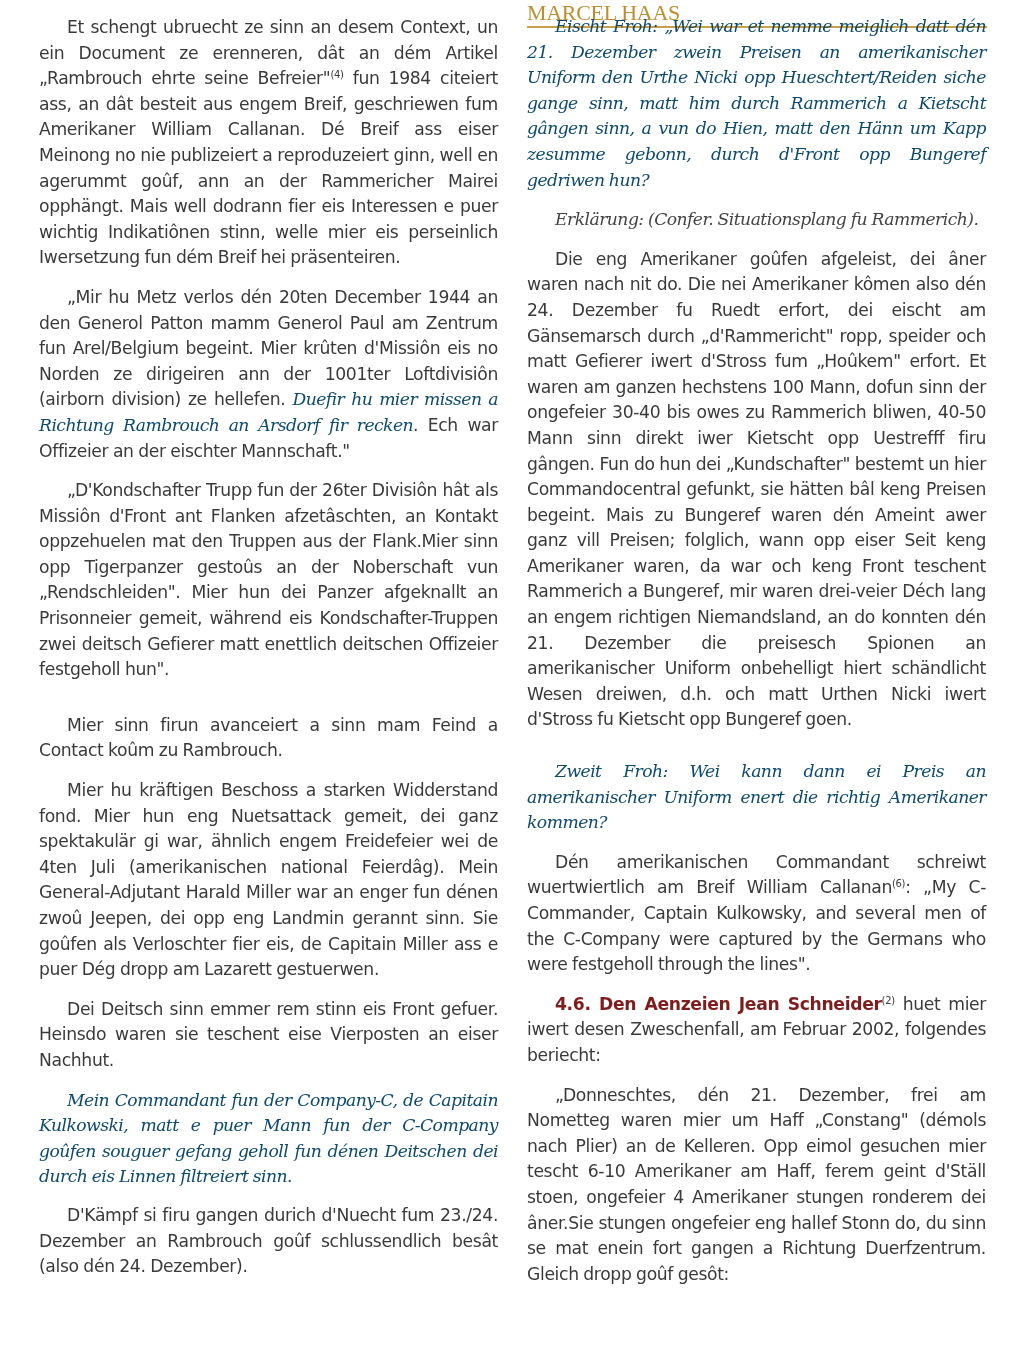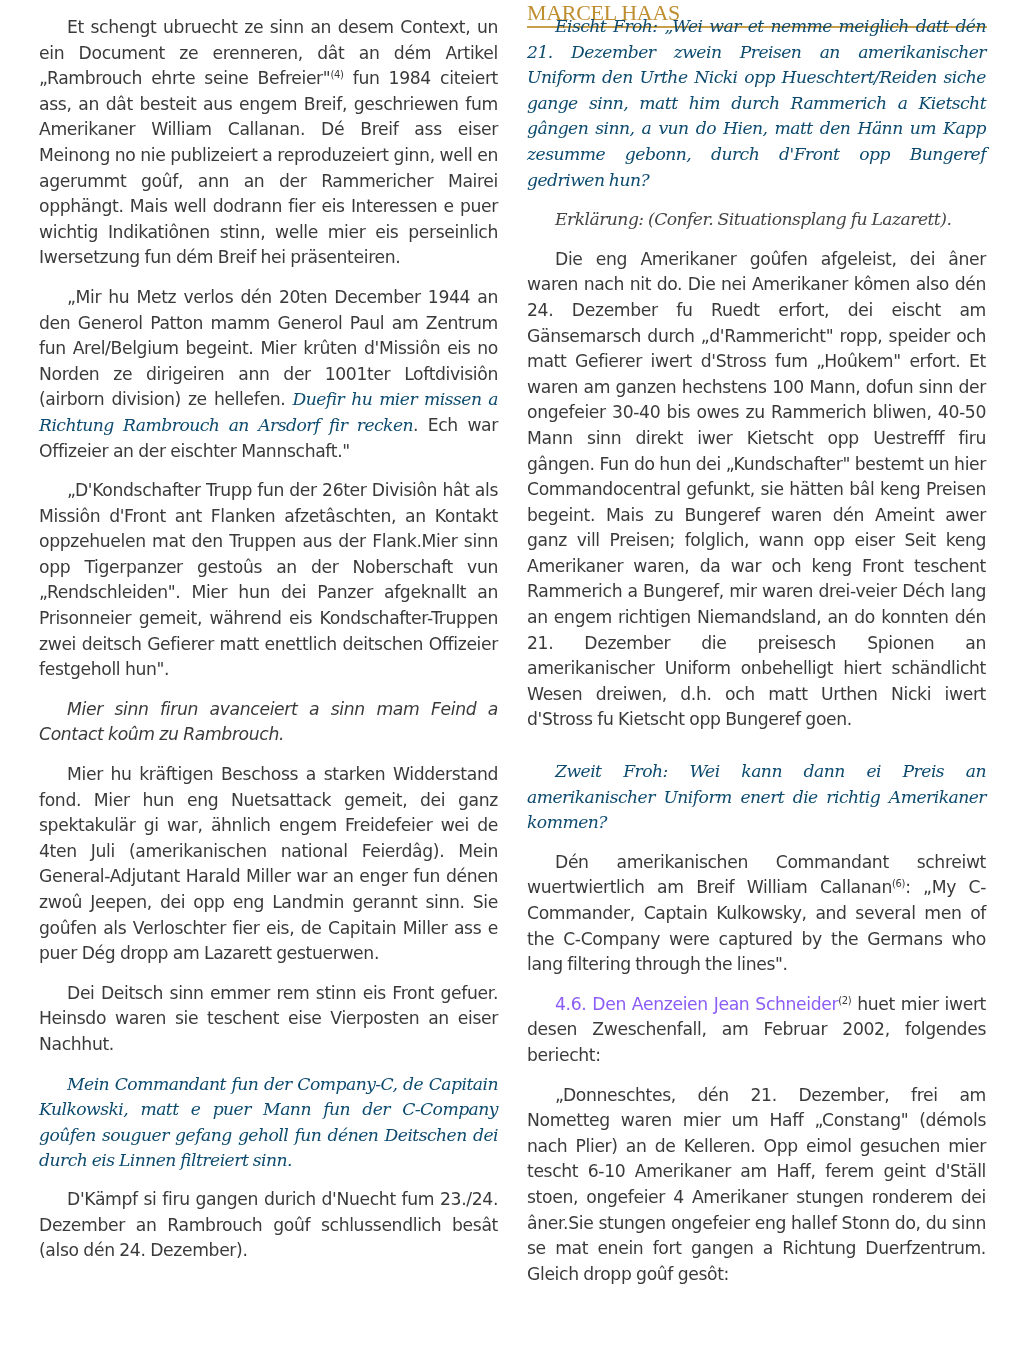--- a/index.html
+++ b/index.html
@@ -32,41 +32,41 @@
       height: 26px;
       border-bottom: 2px solid #c9a04a;
       color: #bf8e2f;
       font-family: "Liberation Serif", serif;
       font-size: 22px;
       line-height: 26px;
       letter-spacing: -0.3px;
     }
     p { margin: 0; text-indent: 28px; }
     .it { font-style: italic; font-family: "DejaVu Serif", serif; color: #0c4a6e; letter-spacing: -0.55px; }
-    .bold { font-weight: normal; color: #8b5cf6; }
+    .bold { font-weight: bold; color: #7f1d1d; }
     sup { font-size: 10px; line-height: 0; vertical-align: 6px; }
     .heading { text-indent: 28px; color: #2f2f2f; }
   </style>
 </head>
 <body>
 
 <div class="running-head">MARCEL HAAS</div>
 
 <div class="col col-left">
   <p style="margin-top:15px;"><span>Et schengt ubruecht ze sinn an desem Context, un ein Document ze erenneren, dât an dém Artikel „Rambrouch ehrte seine Befreier"</span><sup>(4)</sup><span> fun 1984 citeiert ass, an dât besteit aus engem Breif, geschriewen fum Amerikaner William Callanan. Dé Breif ass eiser Meinong no nie publizeiert a reproduzeiert ginn, well en agerummt goûf, ann an der Rammericher Mairei opphängt. Mais well dodrann fier eis Interessen e puer wichtig Indikatiônen stinn, welle mier eis perseinlich Iwersetzung fun dém Breif hei präsenteiren.</span></p>
   <p style="margin-top:14px;"><span>„Mir hu Metz verlos dén 20ten December 1944 an den Generol Patton mamm Generol Paul am Zentrum fun Arel/Belgium begeint. Mier krûten d'Missiôn eis no Norden ze dirigeiren ann der 1001ter Loftdivisiôn (airborn division) ze hellefen. </span><span class="it">Duefir hu mier missen a Richtung Rambrouch an Arsdorf fir recken</span><span>. Ech war Offizeier an der eischter Mannschaft."</span></p>
   <p style="margin-top:14px;">„D'Kondschafter Trupp fun der 26ter Divisiôn hât als Missiôn d'Front ant Flanken afzetâschten, an Kontakt oppzehuelen mat den Truppen aus der Flank.Mier sinn opp Tigerpanzer gestoûs an der Noberschaft vun „Rendschleiden". Mier hun dei Panzer afgeknallt an Prisonneier gemeit, während eis Kondschafter-Truppen zwei deitsch Gefierer matt enettlich deitschen Offizeier festgeholl hun".</p>
-  <p style="margin-top:14px;font-style:italic;">Mier sinn firun avanceiert a sinn mam Feind a Contact koûm zu Rambrouch.</p>
+  <p style="margin-top:30px;">Mier sinn firun avanceiert a sinn mam Feind a Contact koûm zu Rambrouch.</p>
   <p style="margin-top:14px;">Mier hu kräftigen Beschoss a starken Widderstand fond. Mier hun eng Nuetsattack gemeit, dei ganz spektakulär gi war, ähnlich engem Freidefeier wei de 4ten Juli (amerikanischen national Feierdâg). Mein General-Adjutant Harald Miller war an enger fun dénen zwoû Jeepen, dei opp eng Landmin gerannt sinn. Sie goûfen als Verloschter fier eis, de Capitain Miller ass e puer Dég dropp am Lazarett gestuerwen.</p>
   <p style="margin-top:14px;">Dei Deitsch sinn emmer rem stinn eis Front gefuer. Heinsdo waren sie teschent eise Vierposten an eiser Nachhut.</p>
   <p class="it" style="margin-top:14px;">Mein Commandant fun der Company-C, de Capitain Kulkowski, matt e puer Mann fun der C-Company goûfen souguer gefang geholl fun dénen Deitschen dei durch eis Linnen filtreiert sinn.</p>
   <p style="margin-top:13px;">D'Kämpf si firu gangen durich d'Nuecht fum 23./24. Dezember an Rambrouch goûf schlussendlich besât (also dén 24. Dezember).</p>
 </div>
 
 <div class="col col-right">
   <p class="it" style="margin-top:14px;"><span>Eischt Froh: </span><span>„Wei war et nemme meiglich datt dén 21. Dezember zwein Preisen an amerikanischer Uniform den Urthe Nicki opp Hueschtert/Reiden siche gange sinn, matt him durch Rammerich a Kietscht gângen sinn, a vun do Hien, matt den Hänn um Kapp zesumme gebonn, durch d'Front opp Bungeref gedriwen hun?</span></p>
-  <p class="it" style="margin-top:14px; color:#444;">Erklärung: (Confer. Situationsplang fu Lazarett).</p>
+  <p class="it" style="margin-top:14px; color:#444;">Erklärung: (Confer. Situationsplang fu Rammerich).</p>
   <p style="margin-top:14px;">Die eng Amerikaner goûfen afgeleist, dei âner waren nach nit do. Die nei Amerikaner kômen also dén 24. Dezember fu Ruedt erfort, dei eischt am Gänsemarsch durch „d'Rammericht" ropp, speider och matt Gefierer iwert d'Stross fum „Hoûkem" erfort. Et waren am ganzen hechstens 100 Mann, dofun sinn der ongefeier 30-40 bis owes zu Rammerich bliwen, 40-50 Mann sinn direkt iwer Kietscht opp Uestrefff firu gângen. Fun do hun dei „Kundschafter" bestemt un hier Commandocentral gefunkt, sie hätten bâl keng Preisen begeint. Mais zu Bungeref waren dén Ameint awer ganz vill Preisen; folglich, wann opp eiser Seit keng Amerikaner waren, da war och keng Front teschent Rammerich a Bungeref, mir waren drei-veier Déch lang an engem richtigen Niemandsland, an do konnten dén 21. Dezember die preisesch Spionen an amerikanischer Uniform onbehelligt hiert schändlicht Wesen dreiwen, d.h. och matt Urthen Nicki iwert d'Stross fu Kietscht opp Bungeref goen.</p>
   <p class="it" style="margin-top:26px;"><span>Zweit Froh: </span><span>Wei kann dann ei Preis an amerikanischer Uniform enert die richtig Amerikaner kommen?</span></p>
-  <p style="margin-top:14px;"><span>Dén amerikanischen Commandant schreiwt wuertwiertlich am Breif William Callanan</span><sup>(6)</sup><span>: „My C-Commander, Captain Kulkowsky, and several men of the C-Company were captured by the Germans who lang filtering through the lines".</span></p>
+  <p style="margin-top:14px;"><span>Dén amerikanischen Commandant schreiwt wuertwiertlich am Breif William Callanan</span><sup>(6)</sup><span>: „My C-Commander, Captain Kulkowsky, and several men of the C-Company were captured by the Germans who were festgeholl through the lines".</span></p>
   <p style="margin-top:14px;"><span class="bold">4.6. Den Aenzeien Jean Schneider</span><sup>(2)</sup><span> huet mier iwert desen Zweschenfall, am Februar 2002, folgendes beriecht:</span></p>
   <p style="margin-top:14px;">„Donneschtes, dén 21. Dezember, frei am Nometteg waren mier um Haff „Constang" (démols nach Plier) an de Kelleren. Opp eimol gesuchen mier tescht 6-10 Amerikaner am Haff, ferem geint d'Ställ stoen, ongefeier 4 Amerikaner stungen ronderem dei âner.Sie stungen ongefeier eng hallef Stonn do, du sinn se mat enein fort gangen a Richtung Duerfzentrum. Gleich dropp goûf gesôt:</p>
 </div>
 
 </body></html>

